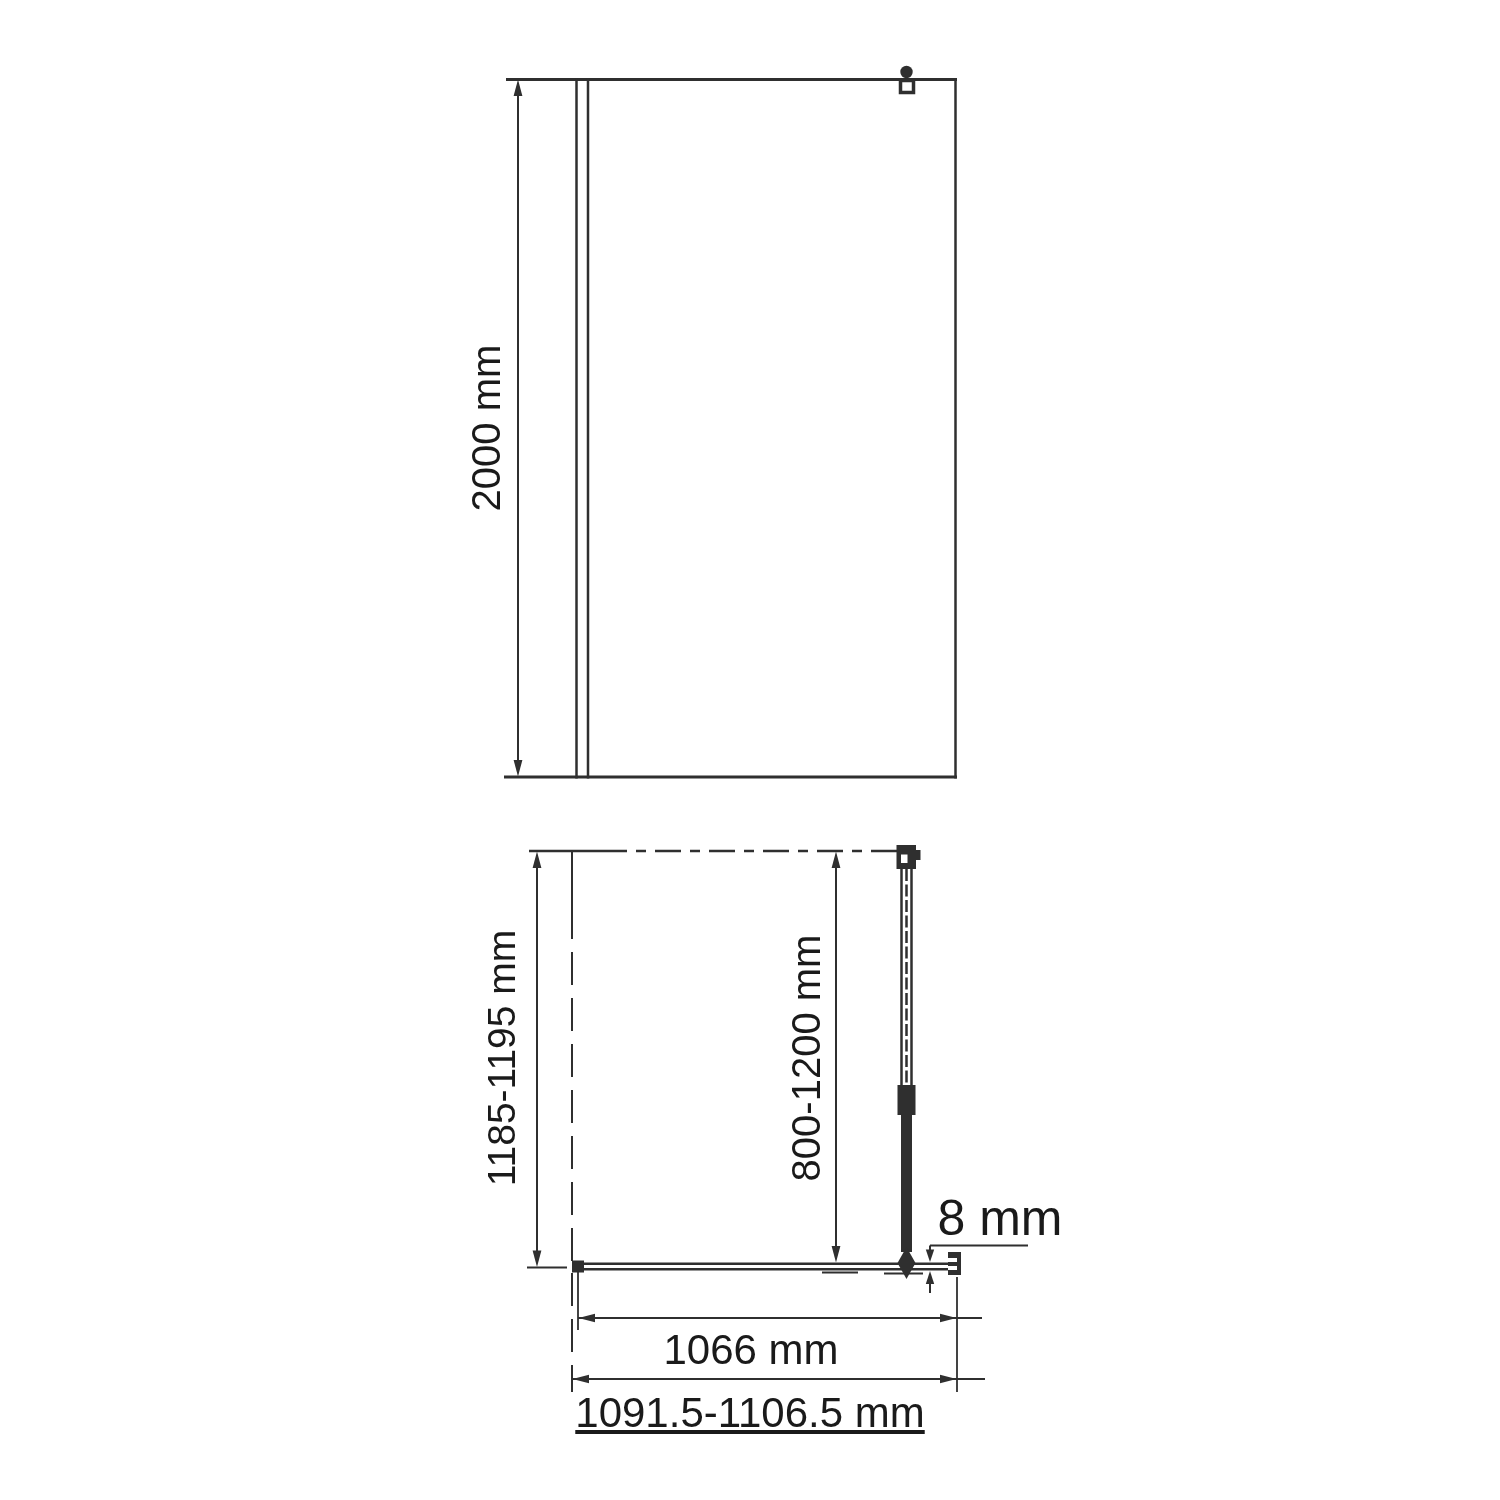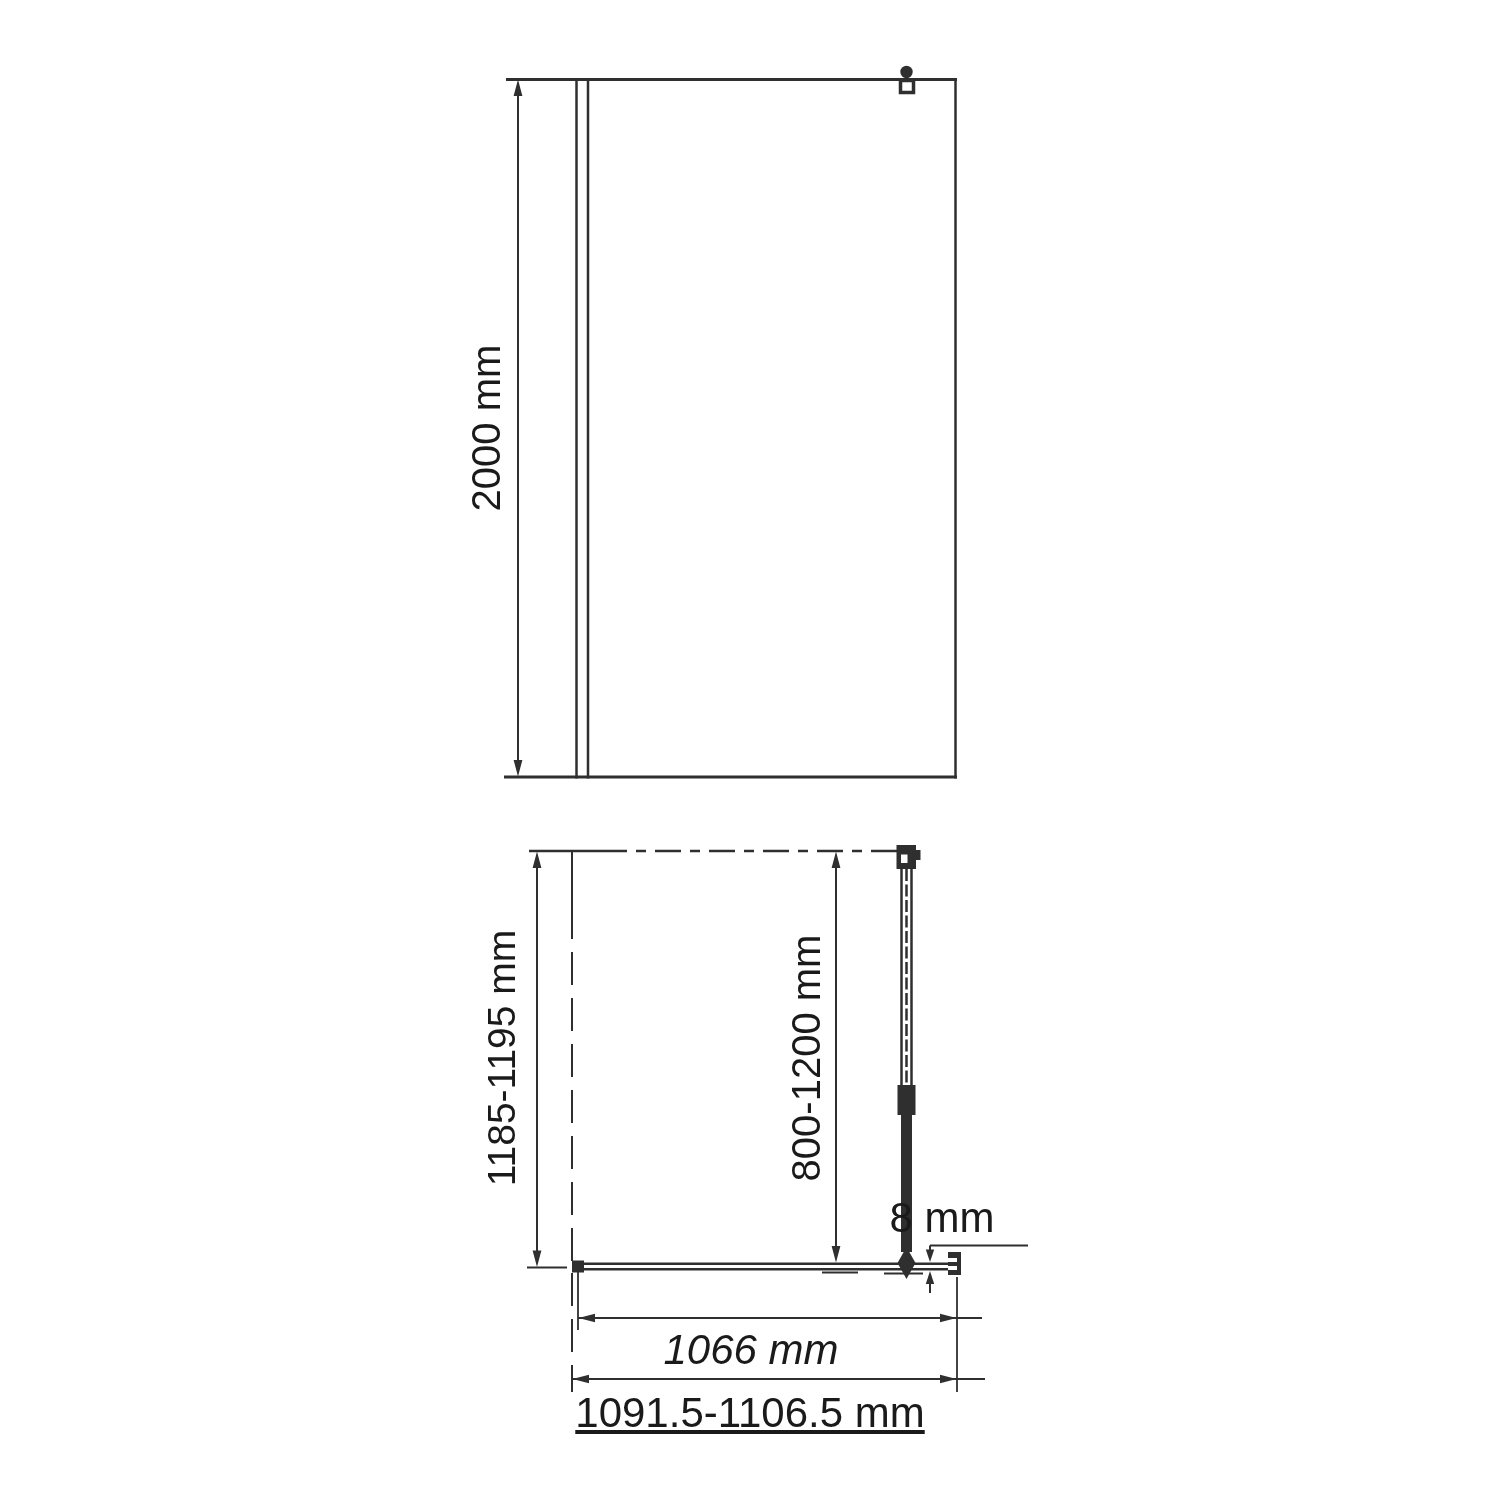--- a/index.html
+++ b/index.html
@@ -133,19 +133,19 @@
       </g>
     </g>
   </svg>
 
   <div class="label vertical" style="left:486px;top:428px;font-size:40px;">2000 mm</div>
 
   <div class="label vertical" style="left:501px;top:1058px;font-size:39px;">1185-1195 mm</div>
 
   <div class="label vertical" style="left:806px;top:1058px;font-size:40px;">800-1200 mm</div>
 
-  <div class="label" style="left:942px;top:1218px;font-size:42px;">8 mm</div>
+  <div class="label" style="left:1000px;top:1218px;font-size:50px;">8 mm</div>
 
-  <div class="label" style="left:751px;top:1350px;font-size:42px;font-style:italic;">1066 mm</div>
+  <div class="label" style="left:751px;top:1350px;font-size:42px;">1066 mm</div>
 
   <div class="label" style="left:750px;top:1413px;font-size:42px;text-decoration:underline;">1091.5-1106.5 mm</div>
 
 </div>
 
 </body></html>

